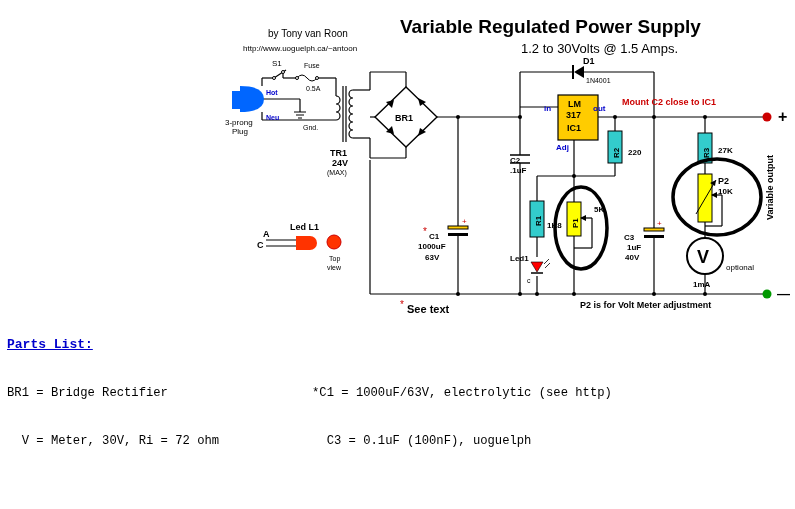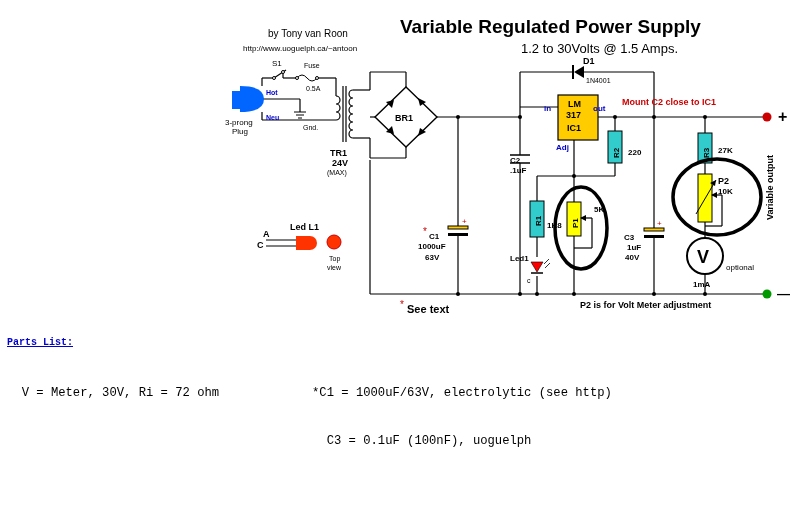--- a/index.html
+++ b/index.html
@@ -1,20 +1,20 @@
 <!DOCTYPE html>
 <html><head>
 <meta charset="utf-8">
 <style>
   html, body { margin:0; padding:0; background:#fff; }
   body { width:795px; height:509px; position:relative; overflow:hidden; font-family:"Liberation Sans", sans-serif; }
   #schem { position:absolute; left:0; top:0; }
   .t-bold { font-family:"Liberation Sans", sans-serif; font-weight:bold; }
   .parts { position:absolute; font-family:"Liberation Mono", "DejaVu Sans Mono", monospace; font-size:12.2px; line-height:16px; color:#000; white-space:pre; }
-  .parts-title { position:absolute; left:7px; top:337px; font-family:"Liberation Mono", monospace; font-size:10px; font-weight:bold; color:#0000cc; text-decoration:underline; }
+  .parts-title { position:absolute; left:7px; top:337px; font-family:"Liberation Mono", monospace; font-size:13px; font-weight:bold; color:#0000cc; text-decoration:underline; }
   .col1 { left:7px; top:353px; }
   .col2 { left:312px; top:353px; }
 </style>
 </head>
 <body>
 
 <svg id="schem" width="795" height="509" viewBox="0 0 795 509">
 
   <text x="400" y="33" font-size="19" class="t-bold" font-family="Liberation Sans, sans-serif" font-weight="bold">Variable Regulated Power Supply</text>
   <text x="521" y="53" font-size="13" font-family="Liberation Sans, sans-serif">1.2 to 30Volts @ 1.5 Amps.</text>
@@ -278,20 +278,21 @@
   </g>
   <text x="290" y="230" font-size="9" font-weight="bold" font-family="Liberation Sans, sans-serif">Led  L1</text>
   <text x="263" y="237" font-size="9" font-weight="bold" font-family="Liberation Sans, sans-serif">A</text>
   <text x="257" y="248" font-size="9" font-weight="bold" font-family="Liberation Sans, sans-serif">C</text>
   <text x="329" y="261" font-size="7" font-family="Liberation Sans, sans-serif">Top</text>
   <text x="327" y="270" font-size="7" font-family="Liberation Sans, sans-serif">view</text>
 </svg>
 
 <div class="parts-title">Parts List:</div>
 <div class="parts col1">
+  <div>BR1 = Bridge Rectifier</div>
   <div>  V = Meter, 30V, Ri = 72 ohm</div>
   
   
   
   
   
   
 </div>
 <div class="parts col2">
   <div>*C1 = 1000uF/63V, electrolytic (see http)</div>

